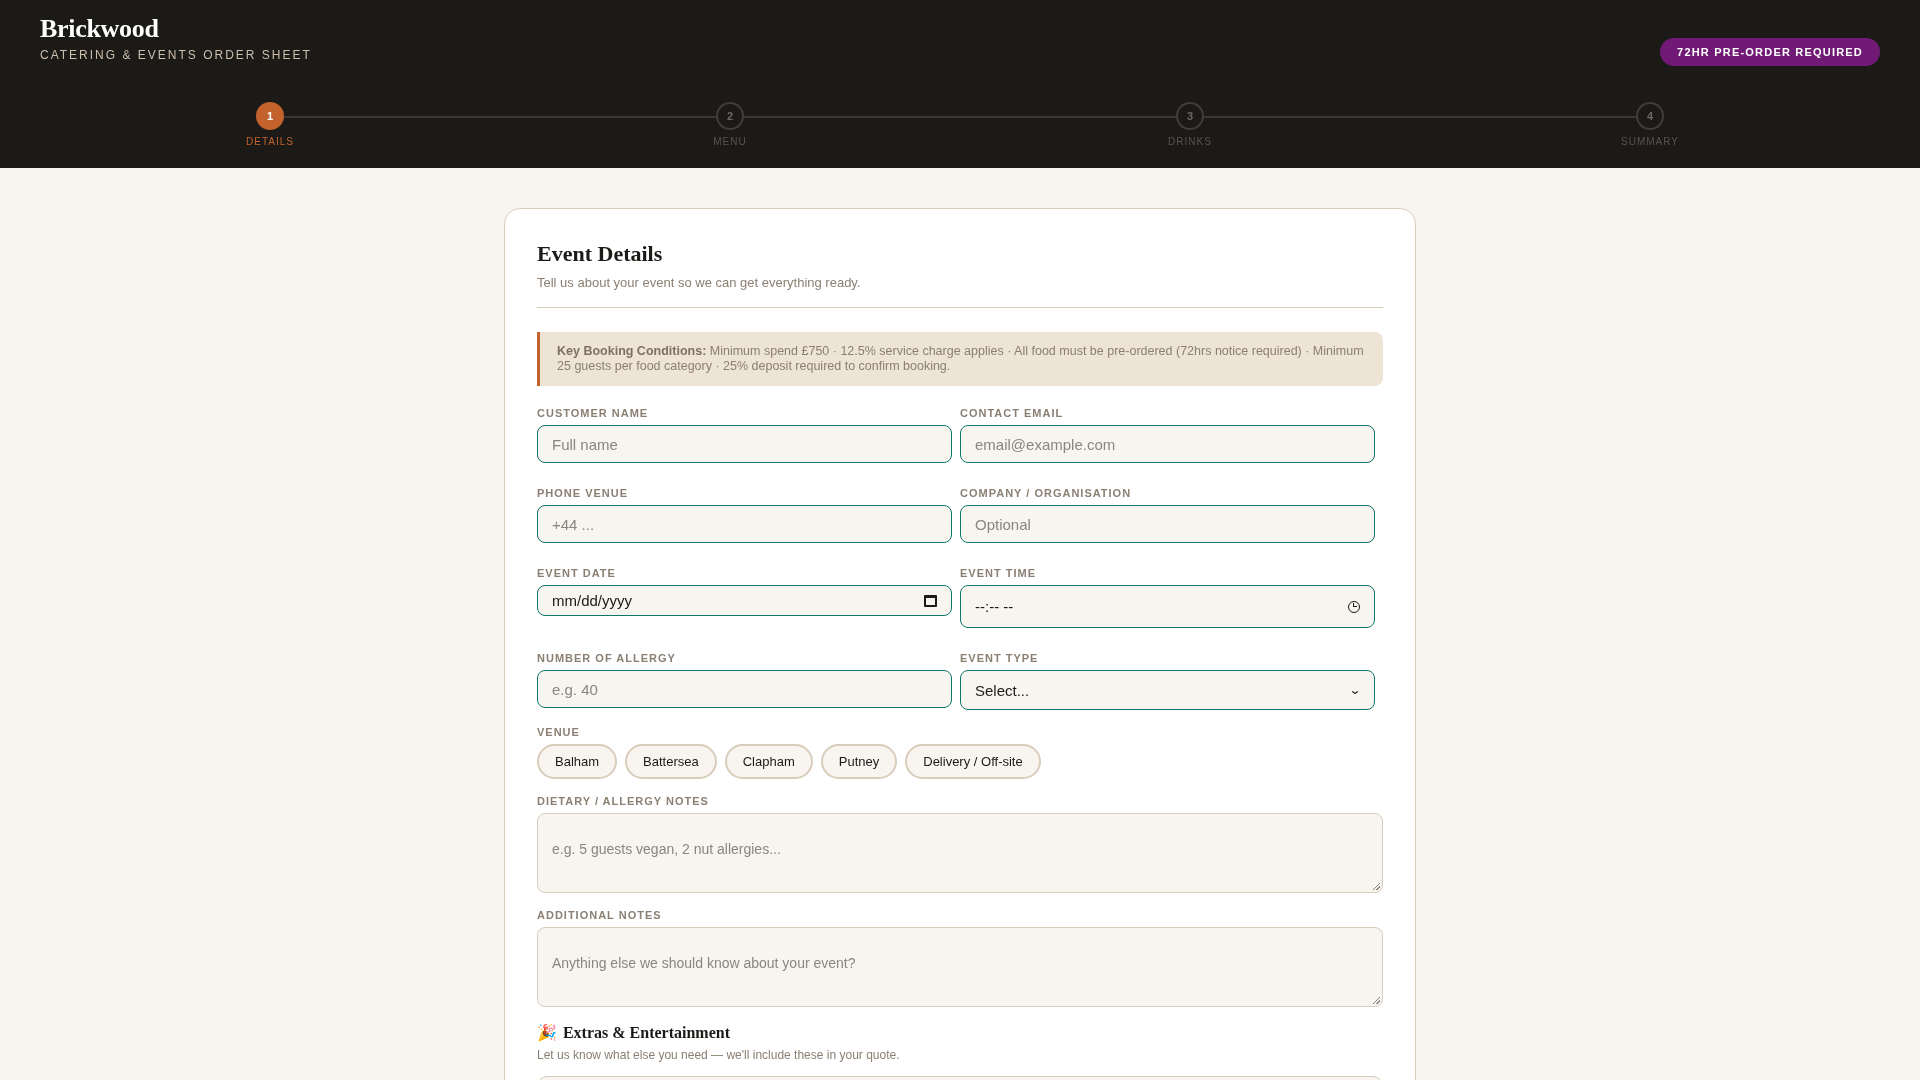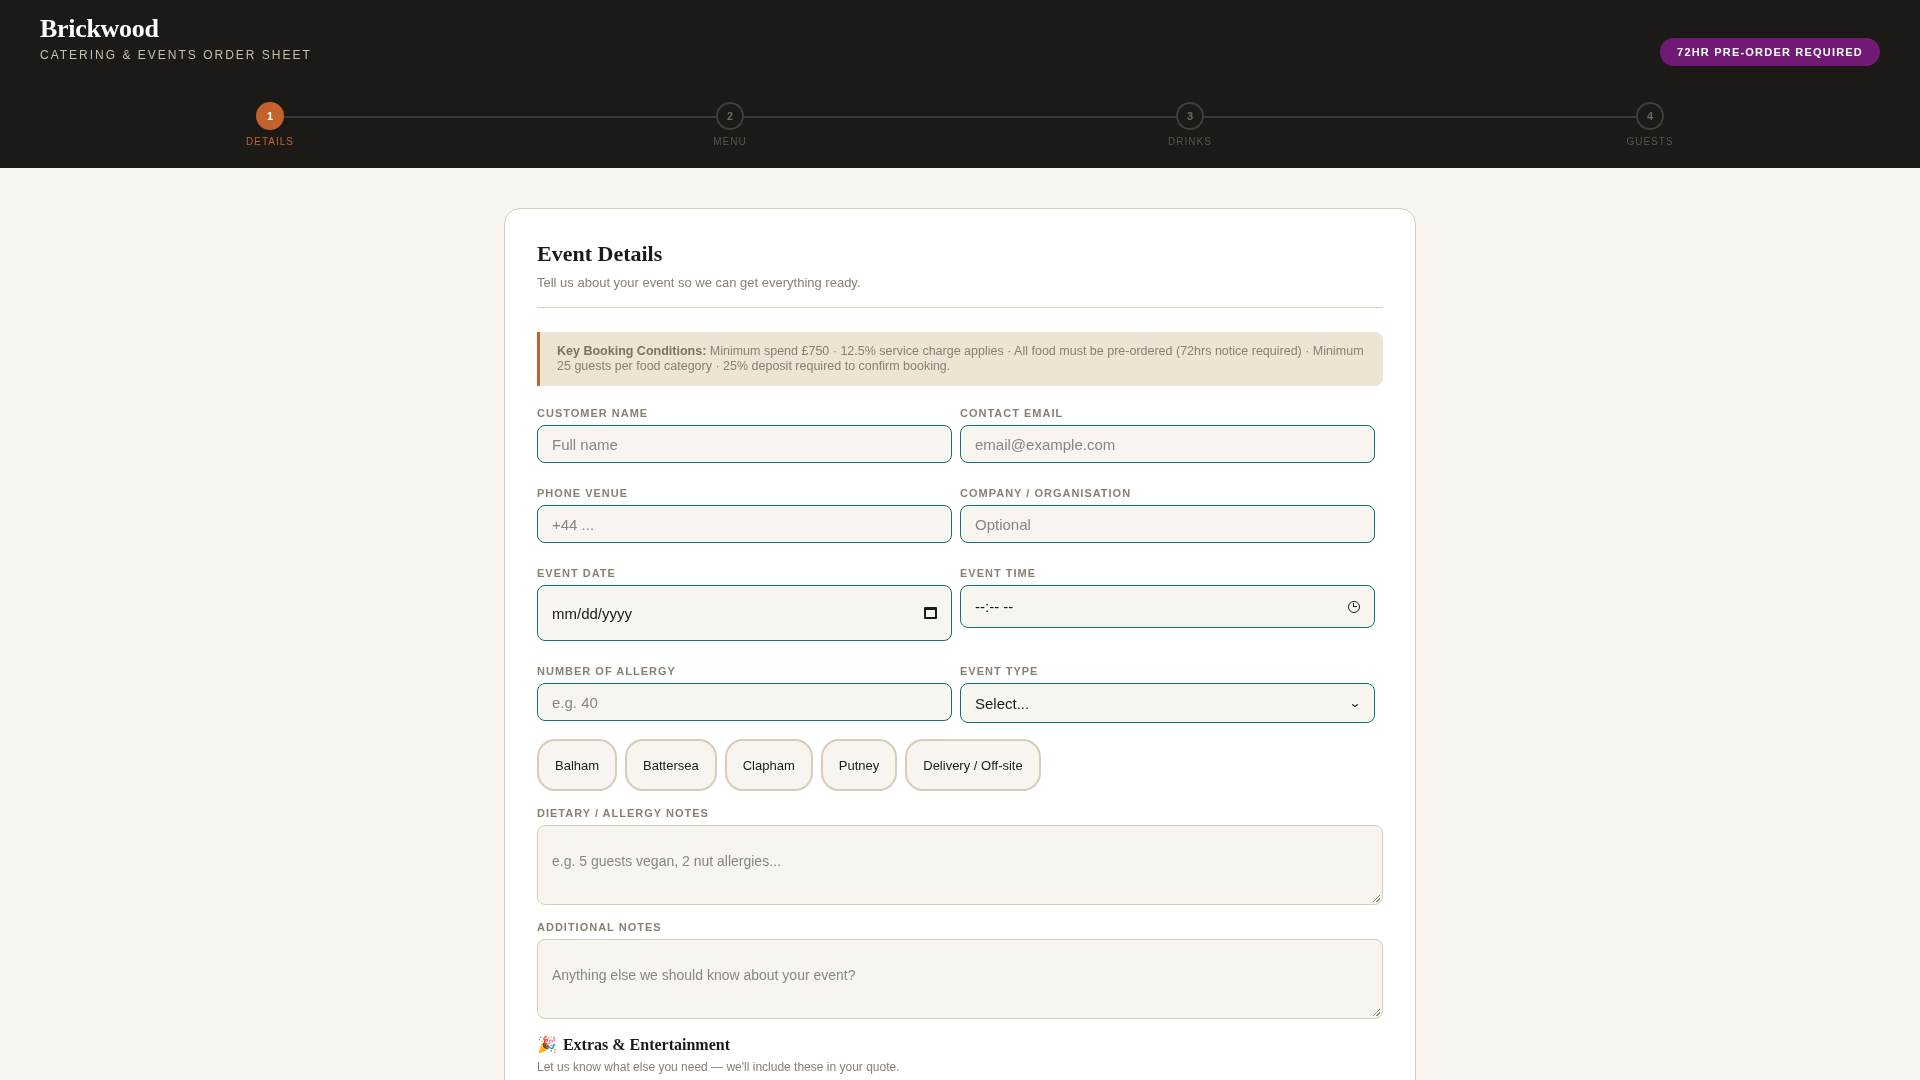--- a/index.html
+++ b/index.html
@@ -25,31 +25,31 @@
   .card-sub { margin-top: 8px; font-size: 13px; color: #8a7f72; }
   .divider { margin-top: 17px; height: 1px; background: #d8ccbb; }
 
   .notice { margin-top: 24px; background: #ede4d5; border-left: 3px solid #c4622d; border-radius: 0 8px 8px 0; padding: 12px 16px 12px 17px; font-size: 12.5px; line-height: 15px; color: #8a7f72; }
   .notice strong { color: #7d7163; }
 
   .grid { display: grid; grid-template-columns: 415px 415px; column-gap: 16px; margin-top: 21px; gap: 8px; }
   .field { margin-bottom: 16px; }
   .label { font-size: 11px; font-weight: bold; letter-spacing: 1px; color: #8a7f72; margin-bottom: 6px; display: block; }
   .input { width: 100%; height: 38px; border: 1px solid #0f766e; border-radius: 8px; background: #f8f5f0; padding: 0 14px; font-size: 15px; color: #8a8580; display: flex; align-items: center; justify-content: space-between; font-family: "Liberation Sans", sans-serif; }
-  .input.tall { height: 56px; }
+  .input.tall { height: 31px; }
   .input.date-val { color: #1c1a17; }
   .input.select { color: #1c1a17; }
   .icon-cal { width: 13px; height: 12px; border: 2px solid #1c1a17; border-top-width: 3px; border-radius: 1px; }
   .icon-clock { width: 12px; height: 12px; border: 1.6px solid #1c1a17; border-radius: 50%; position: relative; }
   .icon-clock::after { content: ""; position: absolute; left: 3.5px; top: 1.5px; width: 3px; height: 3px; border-left: 1.4px solid #1c1a17; border-bottom: 1.4px solid #1c1a17; }
   .chev { font-size: 12px; color: #1c1a17; transform: scaleX(1.3); }
 
   .venue-wrap { margin-top: 0px; }
   .chips { display: flex; gap: 8px; }
-  .chip { height: 52px; border: 2px solid #d8ccbb; border-radius: 18px; background: #f8f5f0; padding: 0 16px; display: flex; align-items: center; font-size: 13px; color: #1c1a17; }
+  .chip { height: 35px; border: 2px solid #d8ccbb; border-radius: 18px; background: #f8f5f0; padding: 0 16px; display: flex; align-items: center; font-size: 13px; color: #1c1a17; }
 
   .textarea { width: 100%; height: 80px; border: 1px solid #d8ccbb; border-radius: 8px; background: #f8f5f0; padding: 27px 14px; font-size: 14px; color: #8a8580; position: relative; }
   .textarea::after { content: ""; position: absolute; right: 2px; bottom: 2px; width: 7px; height: 7px; background: linear-gradient(135deg, transparent 45%, #8a8580 45%, #8a8580 55%, transparent 55%, transparent 70%, #8a8580 70%, #8a8580 80%, transparent 80%); }
 
   .extras-title { margin-top: 16px; font-family: "Liberation Serif", serif; font-weight: bold; font-size: 16px; color: #1c1a17; display: flex; align-items: center; gap: 6px; }
   .extras-sub { margin-top: 6px; font-size: 12px; color: #8a7f72; }
   .extra-item { margin-top: 14px; height: 70px; border: 1px solid #d8ccbb; border-radius: 10px; background: #f8f5f0; position: relative; }
   .extra-radio { position: absolute; left: 18px; top: 20px; width: 18px; height: 18px; border-radius: 50%; border: 2px solid #d8ccbb; background: #fff; }
   .extra-name { position: absolute; left: 52px; top: 13px; font-size: 14px; font-weight: bold; color: #1c1a17; }
   .extra-price { position: absolute; right: 20px; top: 20px; width: 66px; height: 22px; border-radius: 11px; background: #fbe8e0; }
@@ -73,21 +73,21 @@
     <div class="step" style="left:33.333%">
       <div class="step-circle">2</div>
       <div class="step-label">MENU</div>
     </div>
     <div class="step" style="left:66.666%">
       <div class="step-circle">3</div>
       <div class="step-label">DRINKS</div>
     </div>
     <div class="step" style="left:100%">
       <div class="step-circle">4</div>
-      <div class="step-label">GUESTS</div>
+      <div class="step-label">SUMMARY</div>
     </div>
   </div>
 </header>
 
 <main class="card">
   <h1 class="card-title">Event Details</h1>
   <p class="card-sub">Tell us about your event so we can get everything ready.</p>
   <div class="divider"></div>
 
   <div class="notice">
@@ -145,20 +145,21 @@
     <div class="field">
       <label class="label">EVENT TYPE</label>
       <div class="input select" style="height:40px">
         <span>Select...</span>
         <span class="chev">⌄</span>
       </div>
     </div>
   </div>
 
   <div class="field venue-wrap">
+    <label class="label">VENUE</label>
     <div class="chips">
       <div class="chip">Balham</div>
       <div class="chip">Battersea</div>
       <div class="chip">Clapham</div>
       <div class="chip">Putney</div>
       <div class="chip">Delivery / Off-site</div>
     </div>
   </div>
 
   <div class="field">

